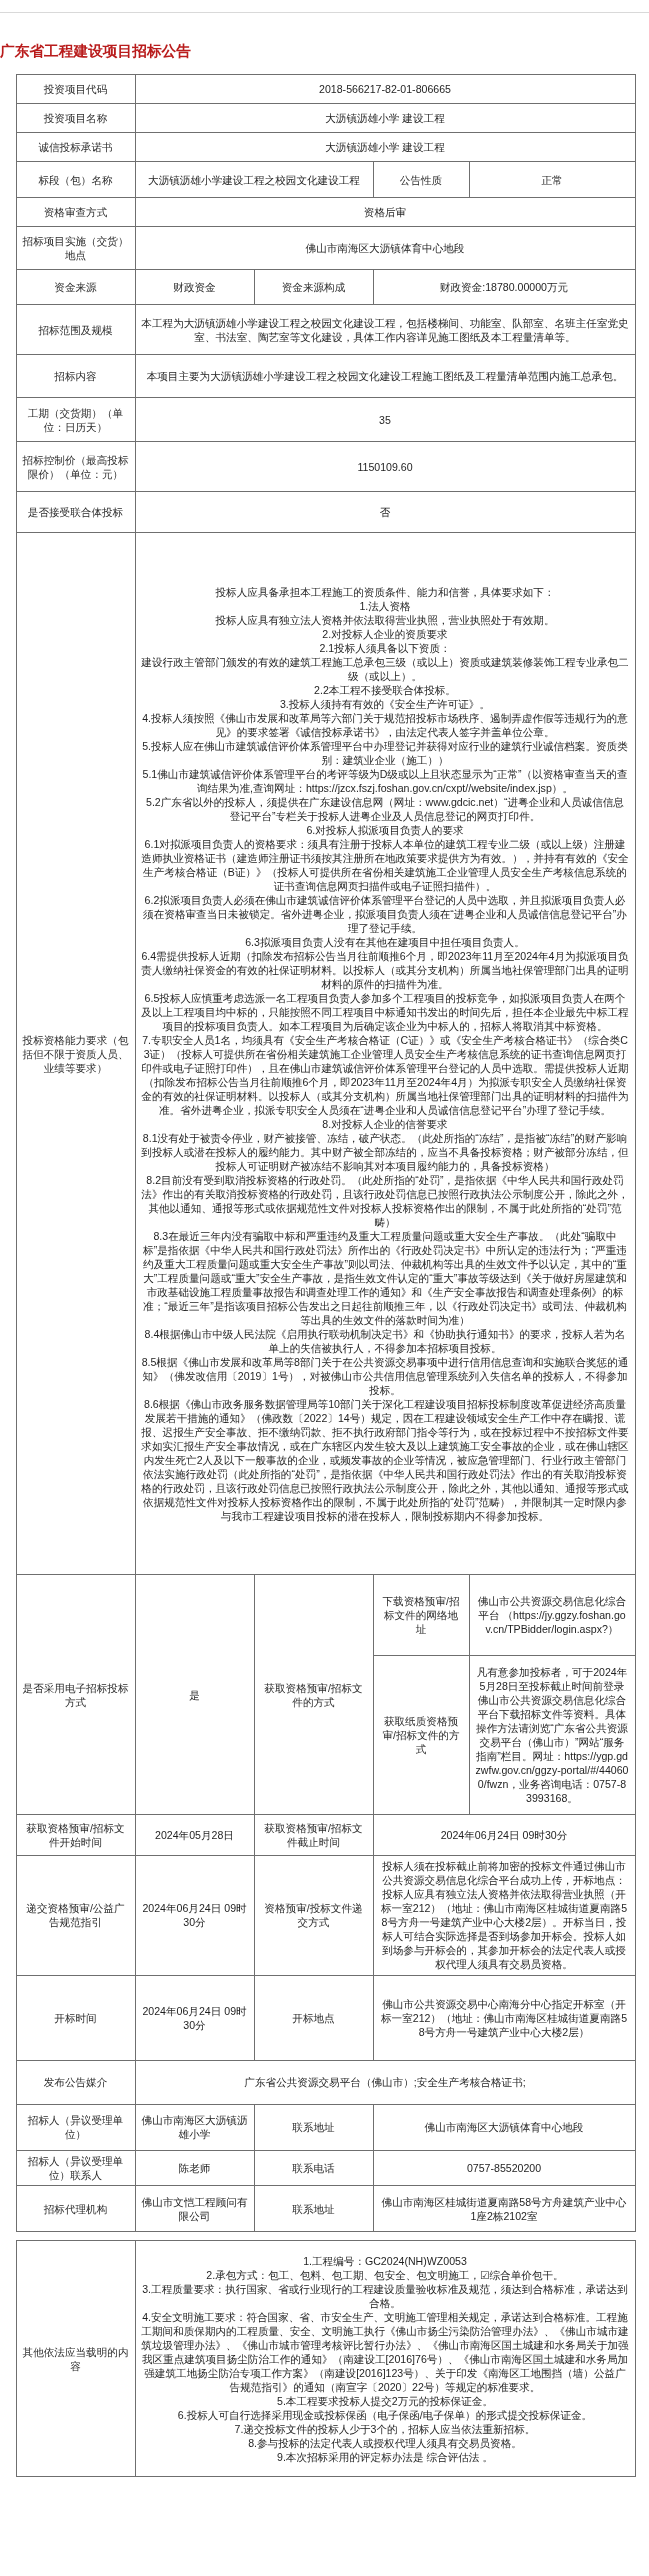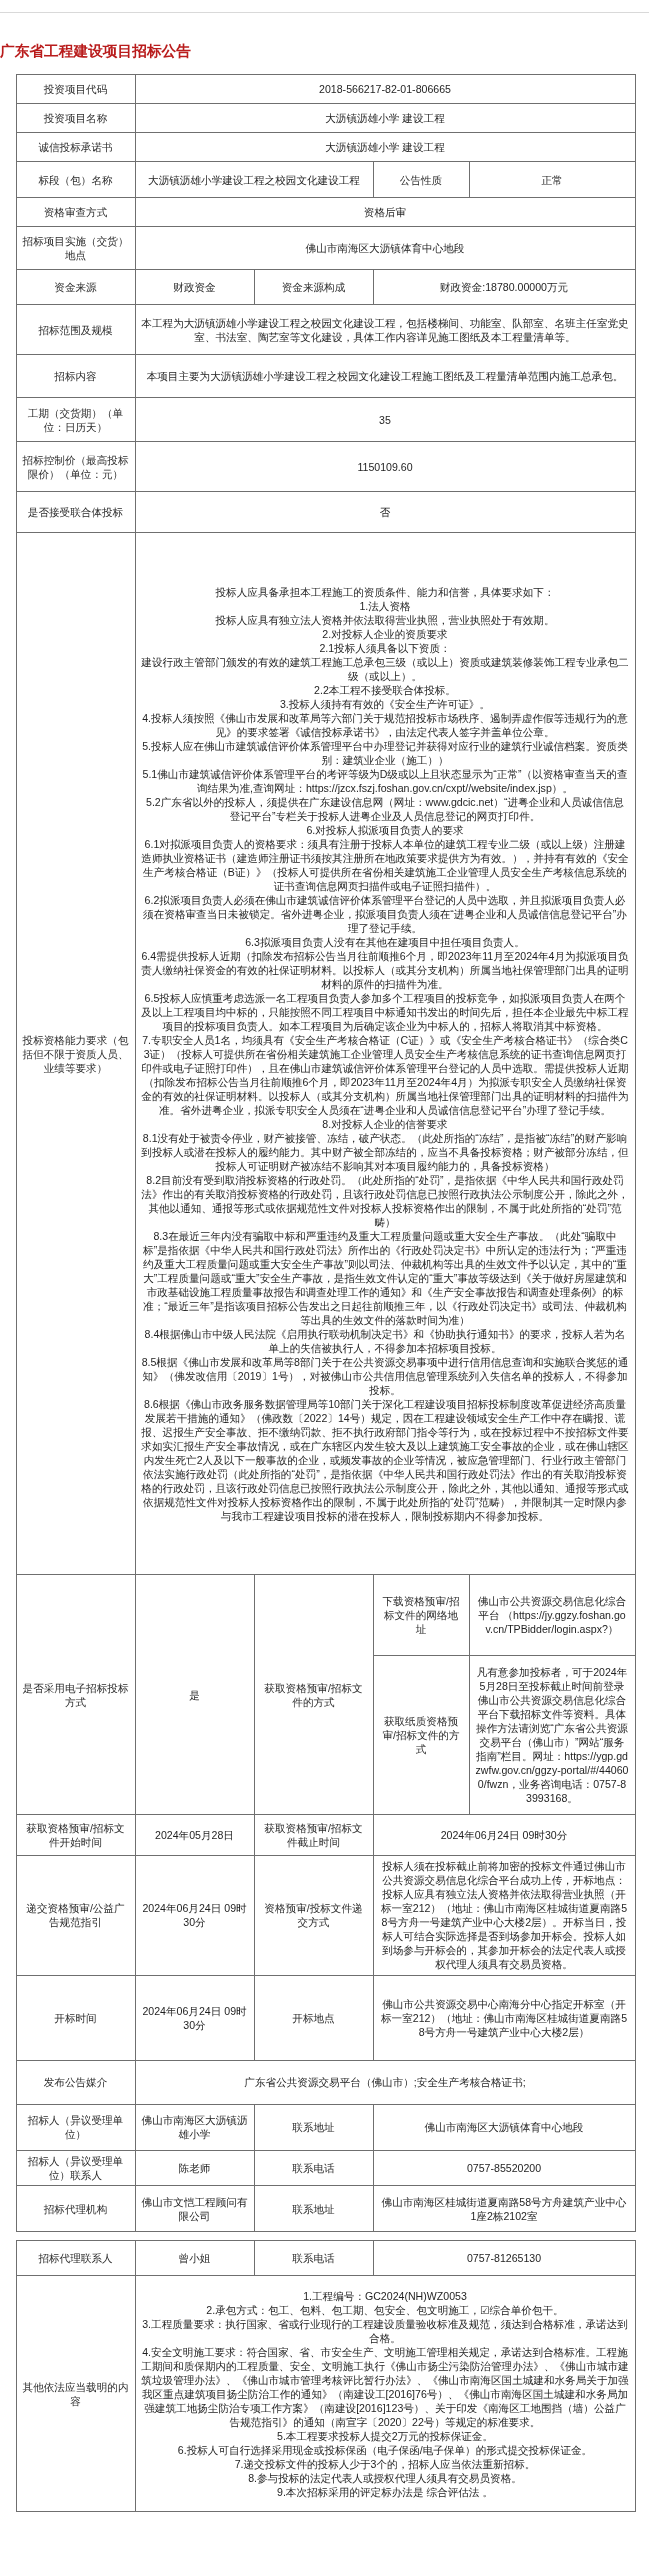--- a/index.html
+++ b/index.html
@@ -195,26 +195,20 @@
   <table class="notice">
     <colgroup>
         <col style="width:119px">
         <col style="width:119px">
         <col style="width:119px">
         <col style="width:96px">
         <col style="width:166px">
       </colgroup>
 
     <tbody>
-        <tr style="height:35px">
-      <td class="lbl">招标代理联系人</td>
-      <td>曾小姐</td>
-      <td class="lbl">联系电话</td>
-      <td colspan="2">0757-81265130</td>
-    </tr>
 
 
     <tr style="height:236px">
       <td class="lbl">其他依法应当载明的内容</td>
       <td colspan="4" class="txt top">1.工程编号：GC2024(NH)WZ0053
 2.承包方式：包工、包料、包工期、包安全、包文明施工，☑综合单价包干。
 3.工程质量要求：执行国家、省或行业现行的工程建设质量验收标准及规范，须达到合格标准，承诺达到合格。
 4.安全文明施工要求：符合国家、省、市安全生产、文明施工管理相关规定，承诺达到合格标准。工程施工期间和质保期内的工程质量、安全、文明施工执行《佛山市扬尘污染防治管理办法》、《佛山市城市建筑垃圾管理办法》、《佛山市城市管理考核评比暂行办法》、《佛山市南海区国土城建和水务局关于加强我区重点建筑项目扬尘防治工作的通知》（南建设工[2016]76号）、《佛山市南海区国土城建和水务局加强建筑工地扬尘防治专项工作方案》（南建设[2016]123号）、关于印发《南海区工地围挡（墙）公益广告规范指引》的通知（南宣字〔2020〕22号）等规定的标准要求。
 5.本工程要求投标人提交2万元的投标保证金。
 6.投标人可自行选择采用现金或投标保函（电子保函/电子保单）的形式提交投标保证金。

